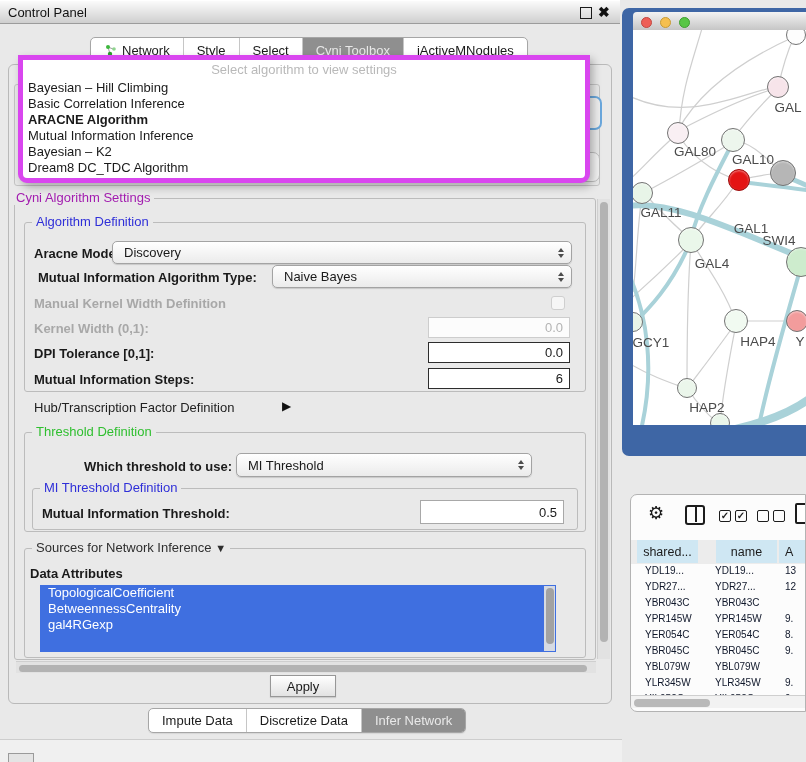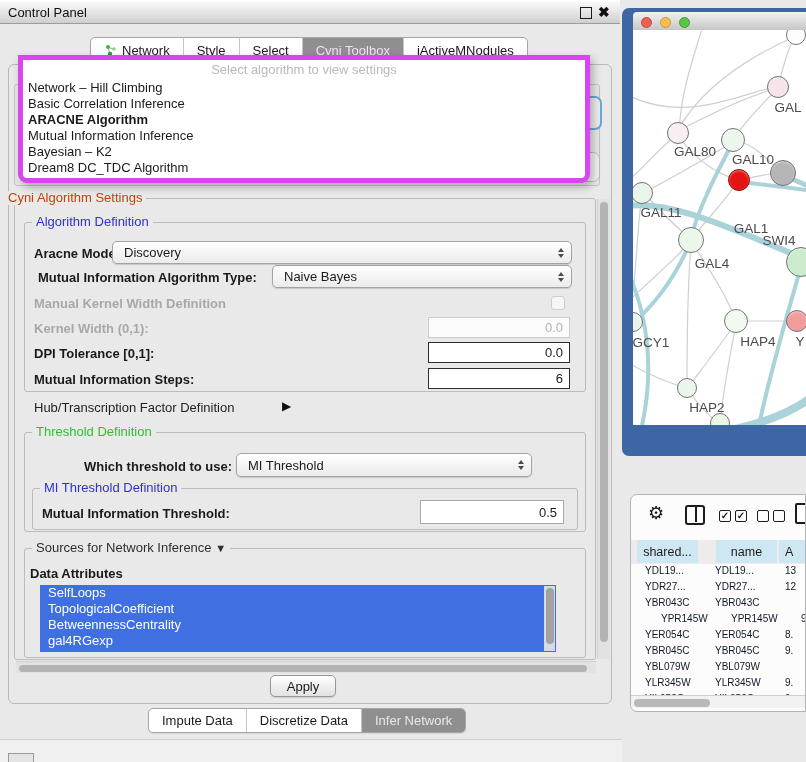--- a/index.html
+++ b/index.html
@@ -44,21 +44,21 @@
   .ninput.dis{background:#fcfcfc;border-color:#cdcdcd;color:#b4b4b4}
   .chk{position:absolute;width:14px;height:14px;border:1px solid #cfcfcf;border-radius:3px;background:#f6f6f6;box-sizing:border-box}
   
   .sb-track-v{position:absolute;background:#e2e2e2;border-left:1px solid #cfcfcf;box-sizing:border-box}
   .sb-track-h{position:absolute;background:#e2e2e2;border-top:1px solid #cfcfcf;box-sizing:border-box}
   .sb-thumb{position:absolute;background:#b3b3b3;border-radius:4px}
   
   .attr-item{height:16px;line-height:16px;background:#3f6fe0;color:#fff;font-size:13px;padding-left:8px;white-space:nowrap}
   
   .mac-btn{position:absolute;display:flex;align-items:center;justify-content:center;font-size:13px;
-    background:linear-gradient(#ffffff,#e2e2e2);border:1px solid #979797;border-radius:5px;box-sizing:border-box;
+    background:linear-gradient(#ffffff,#e2e2e2);border:1px solid #979797;border-radius:0;box-sizing:border-box;
     box-shadow:0 1px 1px rgba(0,0,0,.12)}
   
   .net-frame{position:absolute;left:622px;top:8px;width:184px;height:448px;background:#3e66a5;border-radius:7px 0 0 7px}
   .net-titlebar{position:absolute;left:633px;top:12px;width:173px;height:18px;background:linear-gradient(#f3f3f3,#c6c6c6);border-radius:4px 0 0 0}
   .tl{position:absolute;top:4.5px;width:11px;height:11px;border-radius:50%;box-sizing:border-box}
   .net-canvas{position:absolute;left:633px;top:30px;width:173px;height:395px;background:#fff;overflow:hidden}
   .net-node{position:absolute;border-radius:50%;border:1px solid #737373;box-sizing:border-box;
     box-shadow:inset 0 1px 2px rgba(255,255,255,.5)}
   .net-label{position:absolute;transform:translate(-50%,-50%);font-size:13.5px;color:#4b4b4b;white-space:nowrap}
   
@@ -111,31 +111,31 @@
 
   <div class="frame" style="left:8px;top:64px;width:604px;height:640px;background:#e9e9e9"></div>
 
   <div class="abs" style="left:14px;top:84px;width:584px;height:100px;border:1px solid #c4c4c4;border-radius:3px"></div>
   <div class="abs" style="left:570px;top:96px;width:28px;height:30px;border:2px solid #6aa7dc;border-radius:7px;background:#ededed"></div>
   <div class="abs" style="left:560px;top:152px;width:38px;height:28px;border:1px solid #bdbdbd;border-radius:7px;background:#f2f2f2"></div>
 
   <div class="popup">
     <div class="popup-ph">Select algorithm to view settings</div>
     <div class="abs" style="left:0;top:20px;width:100%" id="algo-items">
-        <div class="algo-item">Network – Hill Climbing</div>
+        <div class="algo-item">Bayesian – Hill Climbing</div>
         <div class="algo-item">Basic Correlation Inference</div>
         <div class="algo-item b">ARACNE Algorithm</div>
         <div class="algo-item">Mutual Information Inference</div>
         <div class="algo-item">Bayesian – K2</div>
         <div class="algo-item">Dream8 DC_TDC Algorithm</div>
       </div>
   </div>
 
   <div class="group" style="left:14px;top:198px;width:582px;height:462px"></div>
-  <span class="grp-label" style="left:4px;top:191px;color:#c2410c">Cyni Algorithm Settings</span>
+  <span class="grp-label" style="left:12px;top:191px;color:#a21caf">Cyni Algorithm Settings</span>
 
   <div class="sb-track-v" style="left:597px;top:199px;width:13px;height:460px">
     <div class="sb-thumb" style="left:2px;top:3px;width:8px;height:440px"></div>
   </div>
 
   <div class="group" style="left:24px;top:222px;width:562px;height:170px"></div>
   <span class="grp-label" style="left:32px;top:215px;color:#2f2fd8">Algorithm Definition</span>
 
   <span class="lbl b" style="left:34px;top:246px">Aracne Mode:</span>
   <div class="combo" style="left:112px;top:241px;width:460px;height:23px">
@@ -196,21 +196,20 @@
   </div>
 
   <div class="group" style="left:24px;top:548px;width:562px;height:110px"></div>
   <span class="grp-label" style="left:32px;top:541px;color:#2e2e2e">
     <span>Sources for Network Inference</span>
     <span style="font-size:11px">▼</span>
   </span>
   <span class="lbl b" style="left:30px;top:566px">Data Attributes</span>
 
   <div class="abs" style="left:40px;top:585px;width:516px;height:67px;overflow:hidden;background:#3f6fe0" id="attr-list">
-      <div class="attr-item">SelfLoops</div>
       <div class="attr-item">TopologicalCoefficient</div>
       <div class="attr-item">BetweennessCentrality</div>
       <div class="attr-item">gal4RGexp</div>
     </div>
   <div class="sb-track-v" style="left:544px;top:586px;width:11px;height:65px;background:#d6dae2;border:none">
     <div class="sb-thumb" style="left:1.5px;top:2px;width:8px;height:56px;background:#a2a2a2"></div>
   </div>
 
   <div class="sb-track-h" style="left:16px;top:661px;width:580px;height:12px">
     <div class="sb-thumb" style="left:3px;top:2.5px;width:568px;height:7px"></div>
@@ -342,21 +341,21 @@
         <div class="trow" style="position: relative; height: 16px;">
           <span style="left: 14px;">YDR27...</span>
           <span style="left: 84px;">YDR27...</span>
           <span style="left: 154px; text-align: right;">12</span>
         </div>
         <div class="trow" style="position: relative; height: 16px;">
           <span style="left: 14px;">YBR043C</span>
           <span style="left: 84px;">YBR043C</span>
           <span style="left: 154px;"></span>
         </div>
-        <div class="trow" style="position: relative; height: 16px; margin-left: 16px;">
+        <div class="trow" style="position: relative; height: 16px;">
           <span style="left: 14px;">YPR145W</span>
           <span style="left: 84px;">YPR145W</span>
           <span style="left: 154px;">9.</span>
         </div>
         <div class="trow" style="position: relative; height: 16px;">
           <span style="left: 14px;">YER054C</span>
           <span style="left: 84px;">YER054C</span>
           <span style="left: 154px;">8.</span>
         </div>
         <div class="trow" style="position: relative; height: 16px;">

